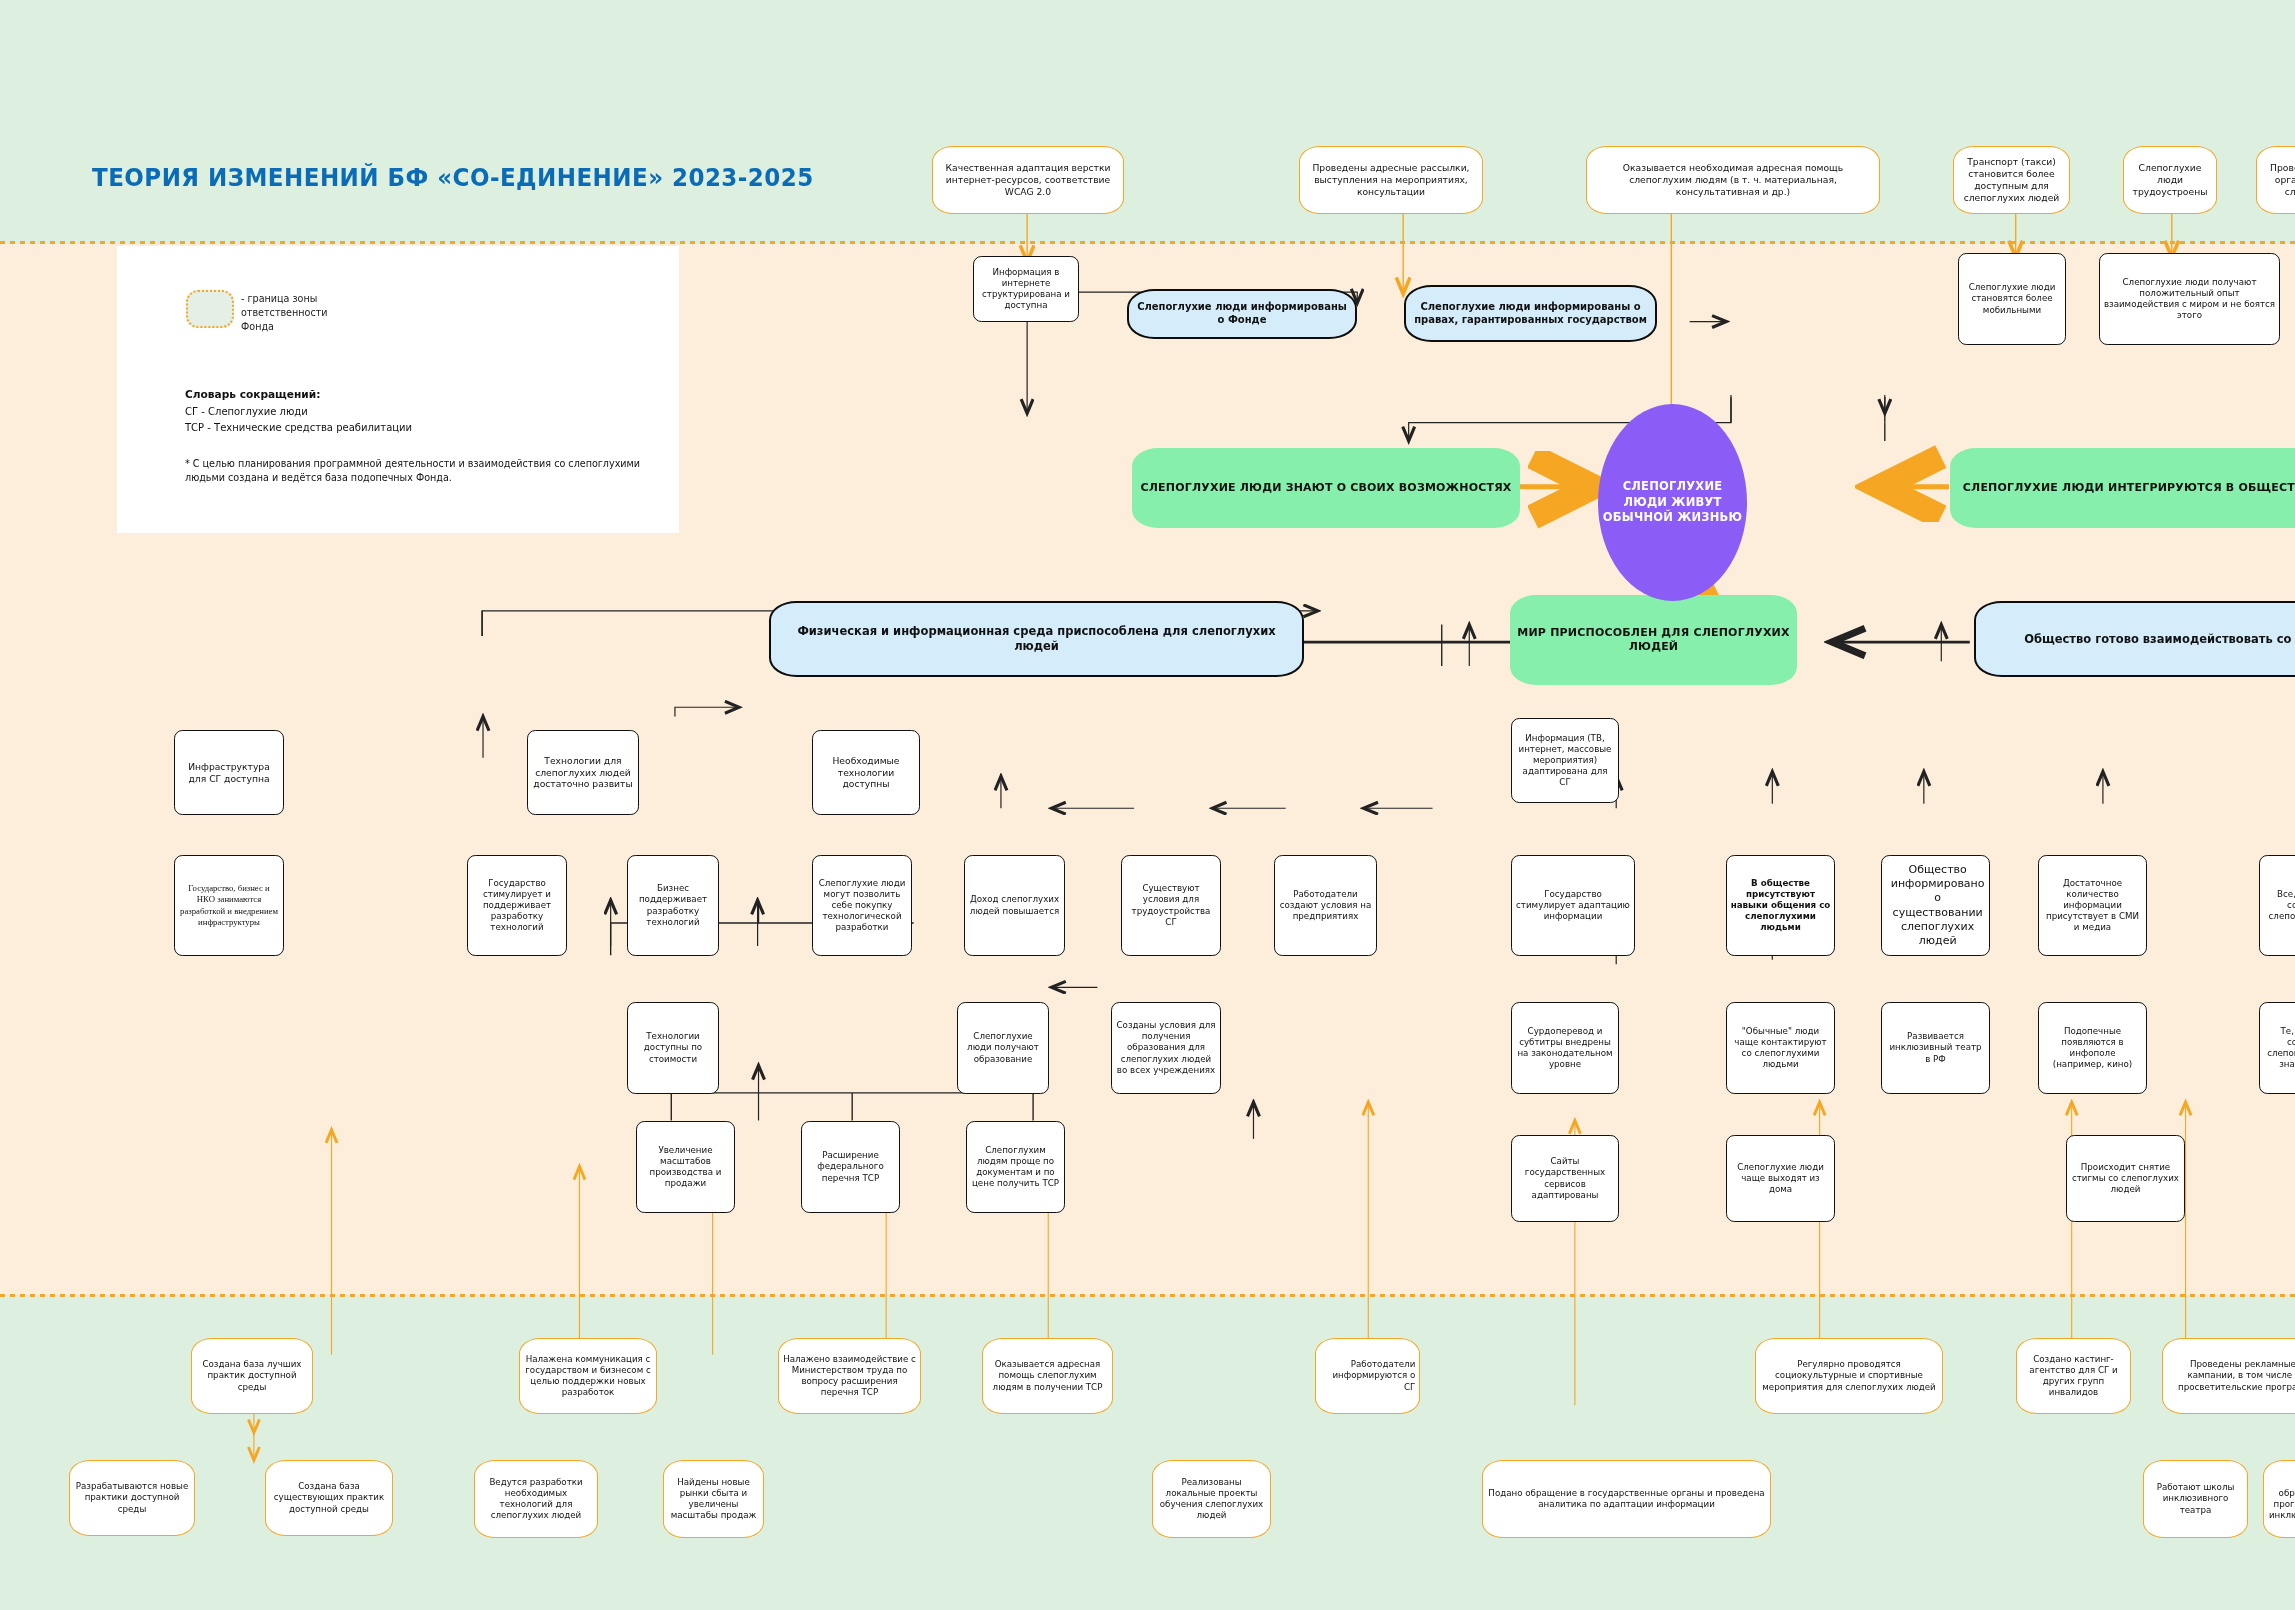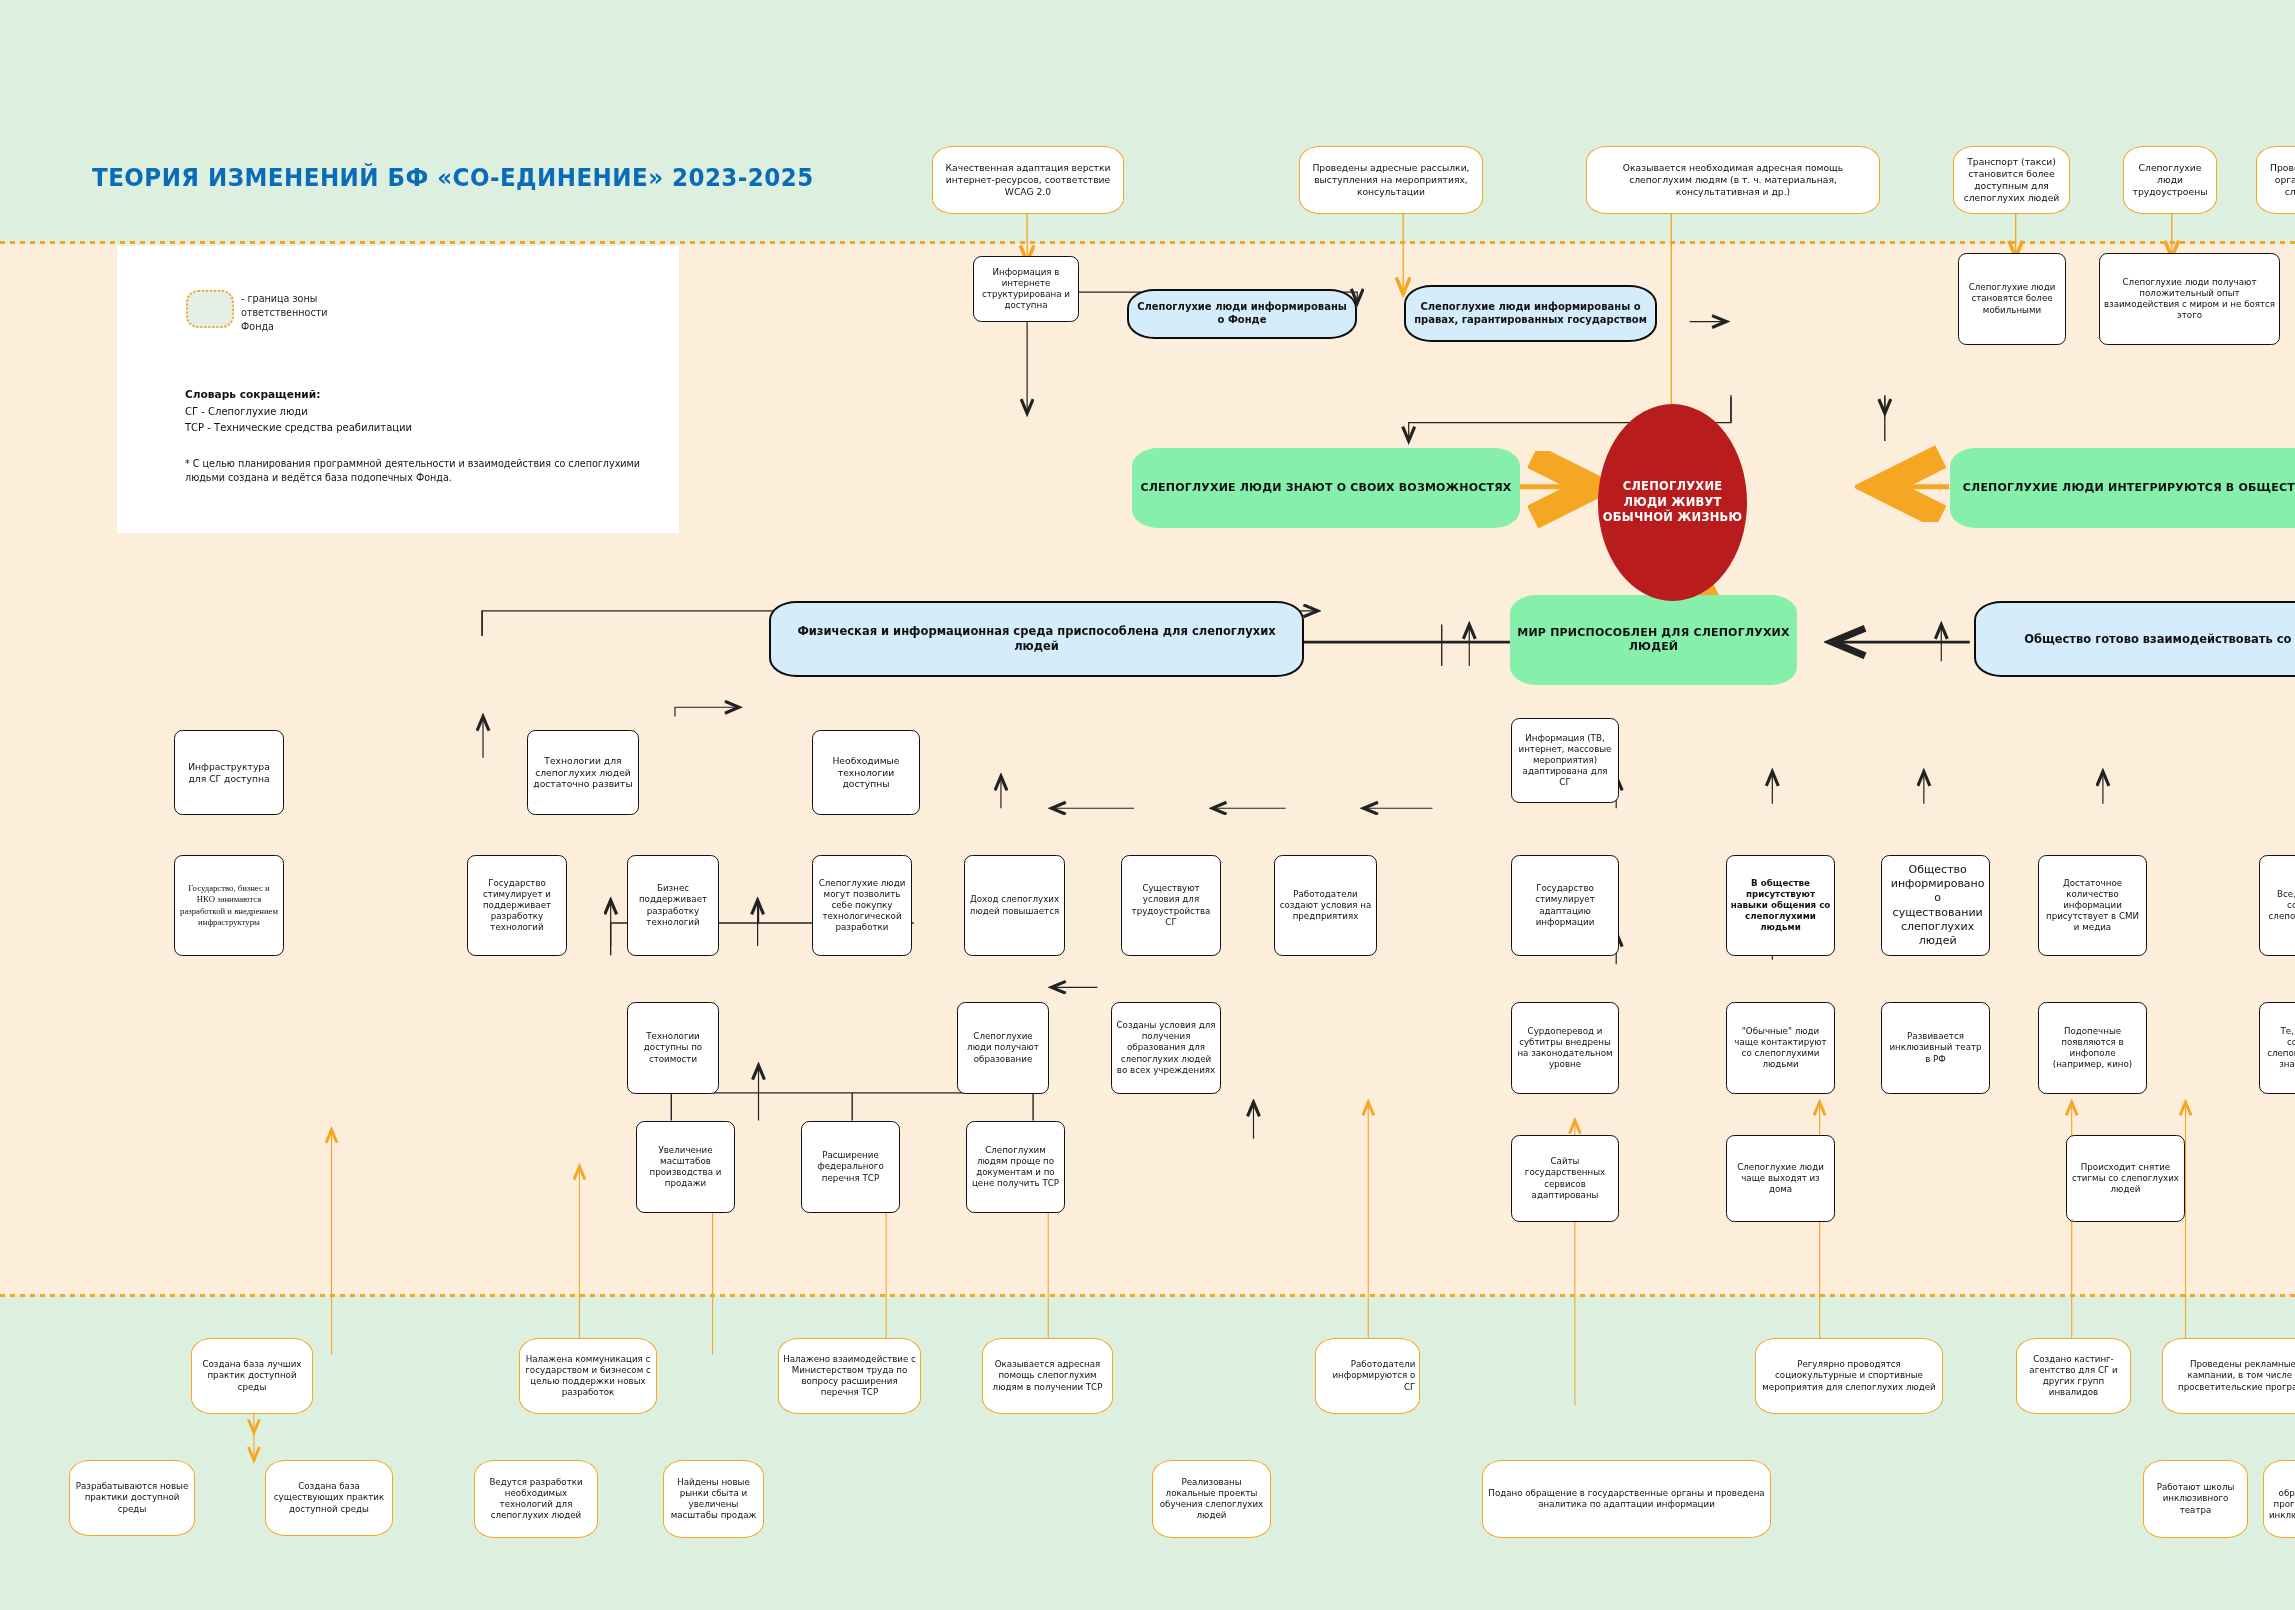--- a/index.html
+++ b/index.html
@@ -73,21 +73,21 @@
   .n-orange{
     background:#86efac;
     border:none;
     border-radius:26px/18.4px;
     font-size:11px;font-weight:bold;
     letter-spacing:0.2px;
     text-transform:uppercase;
   }
   
   .n-goal{
-    background:#b91c1c;color:#fff;
+    background:#8b5cf6;color:#fff;
     border-radius:50%;
     font-size:11.5px;font-weight:bold;
     letter-spacing:0.2px;text-transform:uppercase;
     line-height:1.35;
   }
   .n-sq{ border-radius:8.3px; }
 
   svg#links{position:absolute;left:0;top:0;width:3254px;height:1611px;pointer-events:none;}
 </style>
 </head>
@@ -304,21 +304,21 @@
     </div>
   <div class="node n-out n-sq" style="left:964px;top:855px;width:101px;height:101px;font-size:8.7px;">
       <span>Доход слепоглухих людей повышается</span>
     </div>
   <div class="node n-out n-sq" style="left:1121px;top:855px;width:100px;height:101px;font-size:8.7px;">
       <span>Существуют условия для трудоустройства СГ</span>
     </div>
   <div class="node n-out n-sq" style="left:1274px;top:855px;width:103px;height:101px;font-size:8.7px;">
       <span>Работодатели создают условия на предприятиях</span>
     </div>
-  <div class="node n-out n-sq" style="left:1511px;top:855px;width:108px;height:101px;font-size:8.7px;">
+  <div class="node n-out n-sq" style="left:1511px;top:855px;width:124px;height:101px;font-size:8.7px;">
       <span>Государство стимулирует адаптацию информации</span>
     </div>
   <div class="node n-out n-sq" style="left:1726px;top:855px;width:109px;height:101px;font-size:8.7px;font-weight:bold;">
       <span>В обществе присутствуют навыки общения со слепоглухими людьми</span>
     </div>
   <div class="node n-out n-sq" style="left:1881px;top:855px;width:109px;height:101px;font-size:11px;padding-left:8px;">
       <span>Общество информировано о существовании слепоглухих людей</span>
     </div>
   <div class="node n-out n-sq" style="left:2038px;top:855px;width:109px;height:101px;font-size:8.7px;">
       <span>Достаточное количество информации присутствует в СМИ и медиа</span>

